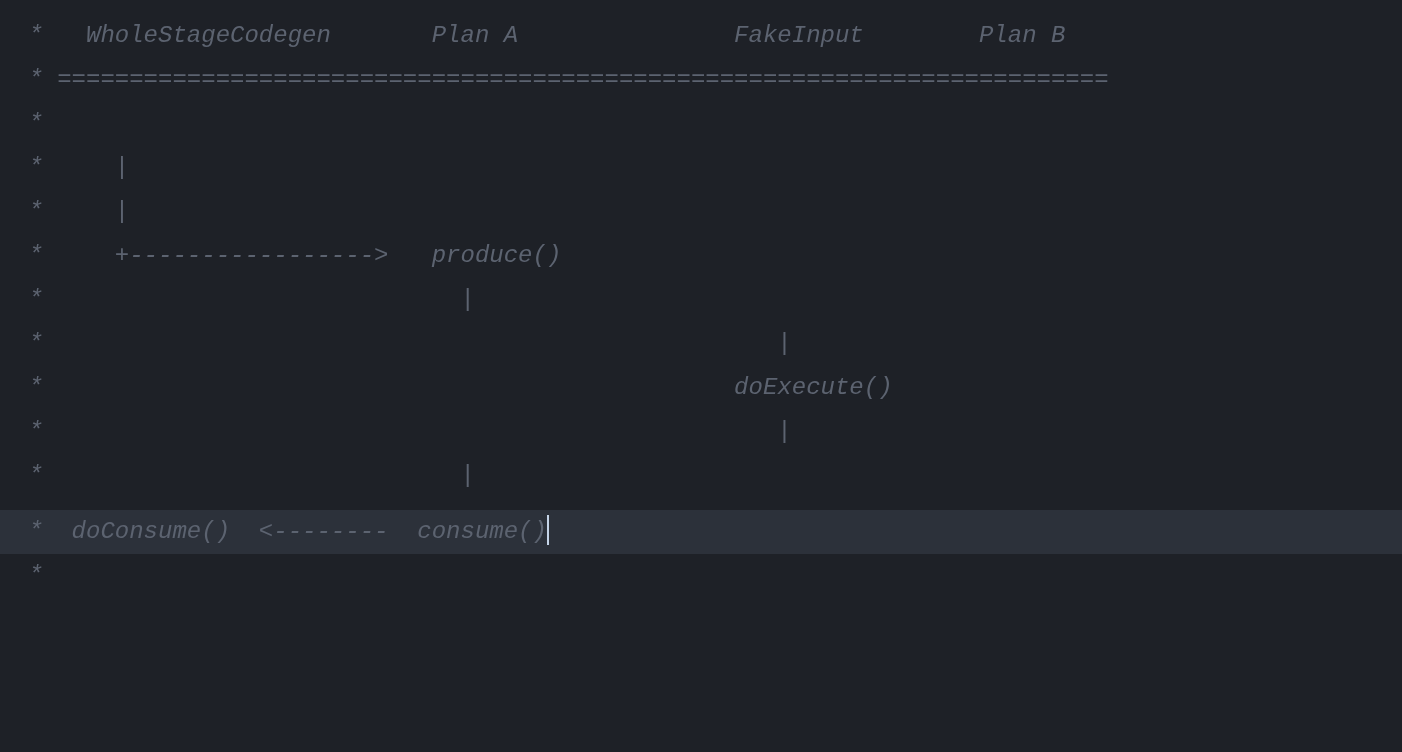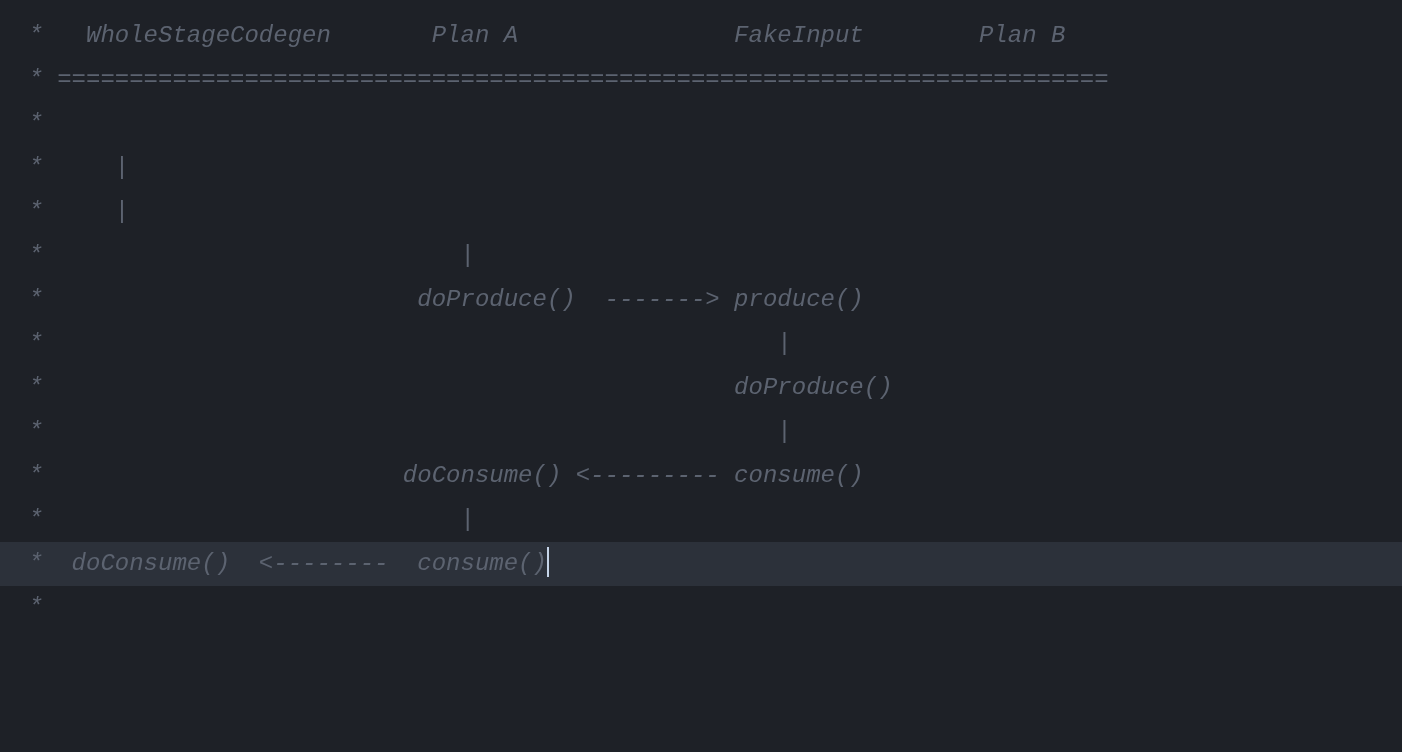--- a/index.html
+++ b/index.html
@@ -27,42 +27,42 @@
     white-space: pre;
     height: 44px;
   }
   .comment-text {
     color: #5c6370;
   }
   .current-line {
     background-color: #2c313a;
     margin-left: -14px;
     padding-left: 14px;
+    margin-top: 12px;
   }
   .cursor {
     display: inline-block;
     width: 2px;
     height: 30px;
     background-color: #c5d4e8;
     vertical-align: middle;
     position: relative;
     top: -2px;
   }
 </style>
 </head>
 <body>
 
 <div class="editor-content">
   <div class="line"><span class="comment-text"> *   WholeStageCodegen       Plan A               FakeInput        Plan B</span></div>
   <div class="line"><span class="comment-text"> * =========================================================================</span></div>
   <div class="line"><span class="comment-text"> *</span></div>
   <div class="line"><span class="comment-text"> *     |</span></div>
   <div class="line"><span class="comment-text"> *     |</span></div>
+  <div class="line"><span class="comment-text"> *     +-----------------&gt;   produce()</span></div>
   <div class="line"><span class="comment-text"> *                             |</span></div>
-  <div class="line"><span class="comment-text"> *                          doProduce()  -------&gt; produce()</span></div>
   <div class="line"><span class="comment-text"> *                                                   |</span></div>
-  <div class="line"><span class="comment-text"> *                                                doProduce()</span></div>
+  <div class="line"><span class="comment-text"> *                                                doExecute()</span></div>
   <div class="line"><span class="comment-text"> *                                                   |</span></div>
-  <div class="line"><span class="comment-text"> *                         doConsume() &lt;--------- consume()</span></div>
   <div class="line"><span class="comment-text"> *                             |</span></div>
   <div class="line current-line"><span class="comment-text"> *  doConsume()  &lt;--------  consume()</span><span class="cursor"></span></div>
   <div class="line"><span class="comment-text"> *</span></div>
 </div>
 
 </body></html>

